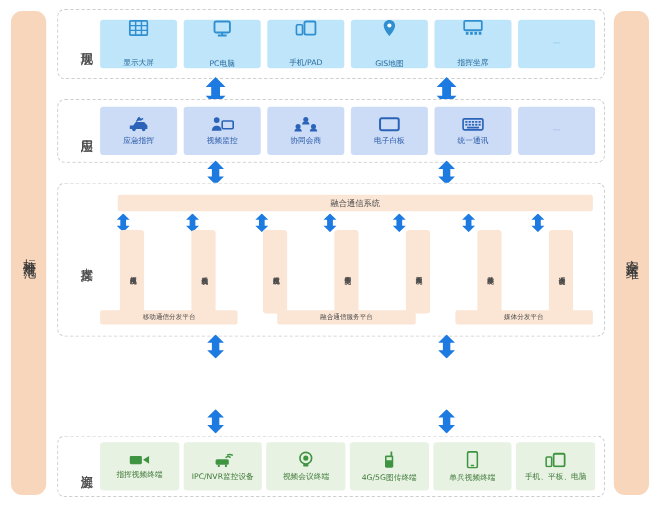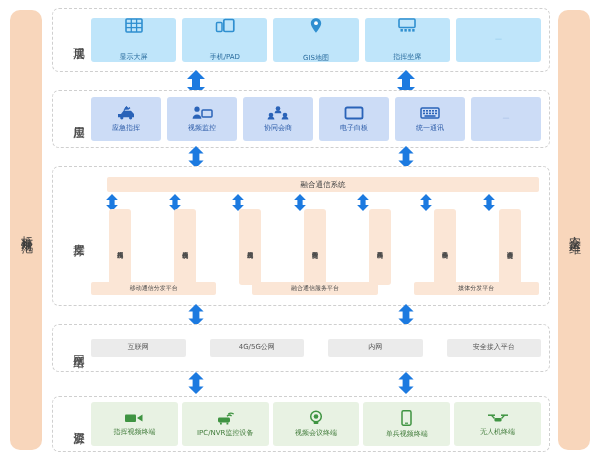--- a/index.html
+++ b/index.html
@@ -177,20 +177,30 @@
               <rect x="1" y="1" width="16" height="13" rx="1" fill="none" stroke="#2f8fd0" stroke-width="1.6"></rect>
               <line x1="6.3" y1="1" x2="6.3" y2="14" stroke="#2f8fd0" stroke-width="1.3"></line>
               <line x1="11.6" y1="1" x2="11.6" y2="14" stroke="#2f8fd0" stroke-width="1.3"></line>
               <line x1="1" y1="5.3" x2="17" y2="5.3" stroke="#2f8fd0" stroke-width="1.3"></line>
               <line x1="1" y1="9.6" x2="17" y2="9.6" stroke="#2f8fd0" stroke-width="1.3"></line>
             </svg>
         </span>
         <span class="cap">显示大屏</span>
       </div>
 
+      <div class="tile pres">
+        <span class="glyph">
+          <svg width="18" height="16" viewBox="0 0 18 16">
+              <rect x="2" y="1.5" width="14" height="10" rx="1.4" fill="none" stroke="#2f8fd0" stroke-width="1.7"></rect>
+              <line x1="9" y1="11.5" x2="9" y2="14" stroke="#2f8fd0" stroke-width="1.7"></line>
+              <line x1="5" y1="14.3" x2="13" y2="14.3" stroke="#2f8fd0" stroke-width="1.7"></line>
+            </svg>
+        </span>
+        <span class="cap">PC电脑</span>
+      </div>
 
       <div class="tile pres">
         <span class="glyph">
           <svg width="20" height="15" viewBox="0 0 20 15">
               <rect x="1.5" y="4.5" width="5.5" height="9" rx="1" fill="none" stroke="#2f8fd0" stroke-width="1.5"></rect>
               <rect x="8.8" y="1.5" width="10" height="12" rx="1.3" fill="none" stroke="#2f8fd0" stroke-width="1.7"></rect>
             </svg>
         </span>
         <span class="cap">手机/PAD</span>
       </div>
@@ -427,37 +437,20 @@
     <svg width="20" height="22" viewBox="0 0 20 26">
         <path d="M10 0 L19 9 L14 9 L14 17 L19 17 L10 26 L1 17 L6 17 L6 9 L1 9 Z" fill="#1c7ae0"></path>
       </svg>
   </div>
   <div class="arrow" style="left:396px; top:304px;">
     <svg width="20" height="22" viewBox="0 0 20 26">
         <path d="M10 0 L19 9 L14 9 L14 17 L19 17 L10 26 L1 17 L6 17 L6 9 L1 9 Z" fill="#1c7ae0"></path>
       </svg>
   </div>
 
-  <div class="layer" id="layer-network" style="top:324px; height:48px;">
-    <div class="layer-label">网络层</div>
-    <div class="tile-row" style="gap:24px;">
-      <div class="tile net">
-        <span class="cap">互联网</span>
-      </div>
-      <div class="tile net">
-        <span class="cap">4G/5G公网</span>
-      </div>
-      <div class="tile net">
-        <span class="cap">内网</span>
-      </div>
-      <div class="tile net">
-        <span class="cap">安全接入平台</span>
-      </div>
-    </div>
-  </div>
 
   <div class="arrow" style="left:186px; top:372px;">
     <svg width="20" height="22" viewBox="0 0 20 26">
         <path d="M10 0 L19 9 L14 9 L14 17 L19 17 L10 26 L1 17 L6 17 L6 9 L1 9 Z" fill="#1c7ae0"></path>
       </svg>
   </div>
   <div class="arrow" style="left:396px; top:372px;">
     <svg width="20" height="22" viewBox="0 0 20 26">
         <path d="M10 0 L19 9 L14 9 L14 17 L19 17 L10 26 L1 17 L6 17 L6 9 L1 9 Z" fill="#1c7ae0"></path>
       </svg>
@@ -494,41 +487,48 @@
         <span class="glyph">
           <svg width="16" height="15" viewBox="0 0 16 15">
               <circle cx="8" cy="6.5" r="5.3" fill="none" stroke="#3f9442" stroke-width="1.5"></circle>
               <circle cx="8" cy="6.5" r="2.3" fill="#3f9442"></circle>
               <rect x="5.6" y="11.8" width="4.8" height="2.2" rx="0.8" fill="#3f9442"></rect>
             </svg>
         </span>
         <span class="cap">视频会议终端</span>
       </div>
 
+      <div class="tile res">
+        <span class="glyph">
+          <svg width="12" height="16" viewBox="0 0 12 16">
+              <rect x="7" y="0.5" width="1.6" height="4" fill="#3f9442"></rect>
+              <rect x="2" y="4" width="7.5" height="11.2" rx="1.3" fill="#3f9442"></rect>
+              <rect x="3.4" y="5.6" width="4.7" height="2.8" fill="#dff0d8"></rect>
+            </svg>
+        </span>
+        <span class="cap">4G/5G图传终端</span>
+      </div>
 
       <div class="tile res">
         <span class="glyph">
           <svg width="11" height="16" viewBox="0 0 11 16">
               <rect x="1" y="0.8" width="9" height="14.4" rx="1.4" fill="none" stroke="#3f9442" stroke-width="1.5"></rect>
               <line x1="4" y1="13.2" x2="7" y2="13.2" stroke="#3f9442" stroke-width="1.2"></line>
             </svg>
         </span>
         <span class="cap">单兵视频终端</span>
       </div>
 
+
       <div class="tile res">
         <span class="glyph">
-          <svg width="22" height="11" viewBox="0 0 22 11">
-              <line x1="1" y1="2.2" x2="8" y2="2.2" stroke="#3f9442" stroke-width="1.5"></line>
-              <line x1="14" y1="2.2" x2="21" y2="2.2" stroke="#3f9442" stroke-width="1.5"></line>
-              <line x1="4.5" y1="2.2" x2="7.5" y2="5.5" stroke="#3f9442" stroke-width="1.3"></line>
-              <line x1="17.5" y1="2.2" x2="14.5" y2="5.5" stroke="#3f9442" stroke-width="1.3"></line>
-              <rect x="7.5" y="5" width="7" height="3.4" rx="1.2" fill="#3f9442"></rect>
-            </svg>
-        </span>
-        <span class="cap">无人机终端</span>
-      </div>
-
+          <svg width="20" height="14" viewBox="0 0 20 14">
+              <rect x="1.5" y="4.5" width="5" height="8.5" rx="0.9" fill="none" stroke="#3f9442" stroke-width="1.4"></rect>
+              <rect x="8.3" y="1.5" width="10" height="11.5" rx="1.2" fill="none" stroke="#3f9442" stroke-width="1.6"></rect>
+            </svg>
+        </span>
+        <span class="cap">手机、平板、电脑</span>
+      </div>
 
     </div>
   </div>
 
 </div>
 
 </body></html>

